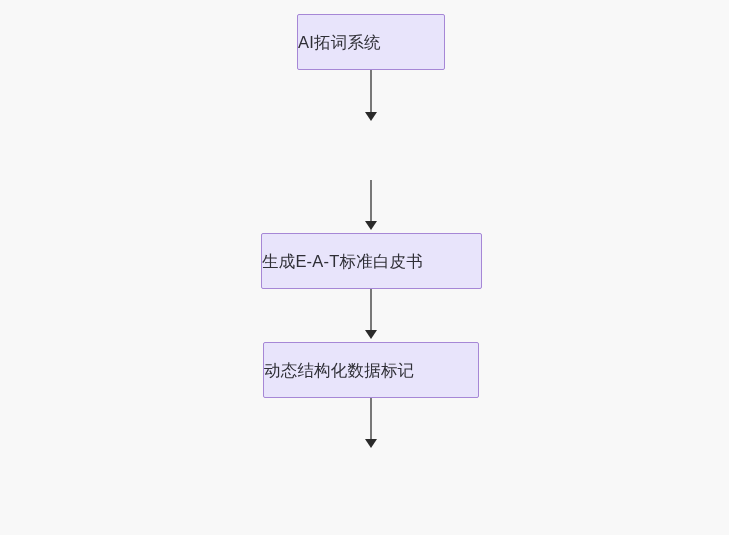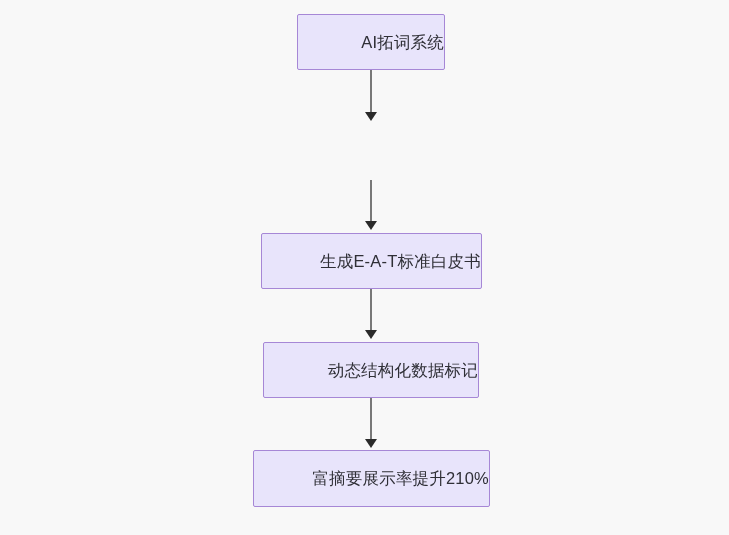--- a/index.html
+++ b/index.html
@@ -19,21 +19,21 @@
     height: 535px;
   }
   .node {
     position: absolute;
     box-sizing: border-box;
     background: #e8e4fb;
     border: 1.6px solid #a687d6;
     border-radius: 2px;
     display: flex;
     align-items: center;
-    justify-content: flex-end;
+    justify-content: flex-start;
     color: #2f2f36;
     font-size: 16.5px;
     line-height: 1;
     letter-spacing: 0.2px;
     white-space: nowrap;
   }
   .node-label {
     display: block;
   }
   .connector {
@@ -73,17 +73,14 @@
 
 
   <div class="node" style="left:263px; top:342px; width:216px; height:56px;">
     <span class="node-label">动态结构化数据标记</span>
   </div>
 
   <div class="node" style="left:261px; top:233px; width:221px; height:56px;">
     <span class="node-label">生成E-A-T标准白皮书</span>
   </div>
 
-  <div class="node" style="left:253px; top:450px; width:237px; height:57px;">
-    <span class="node-label">富摘要展示率提升210%</span>
-  </div>
 
 </div>
 
 </body></html>

